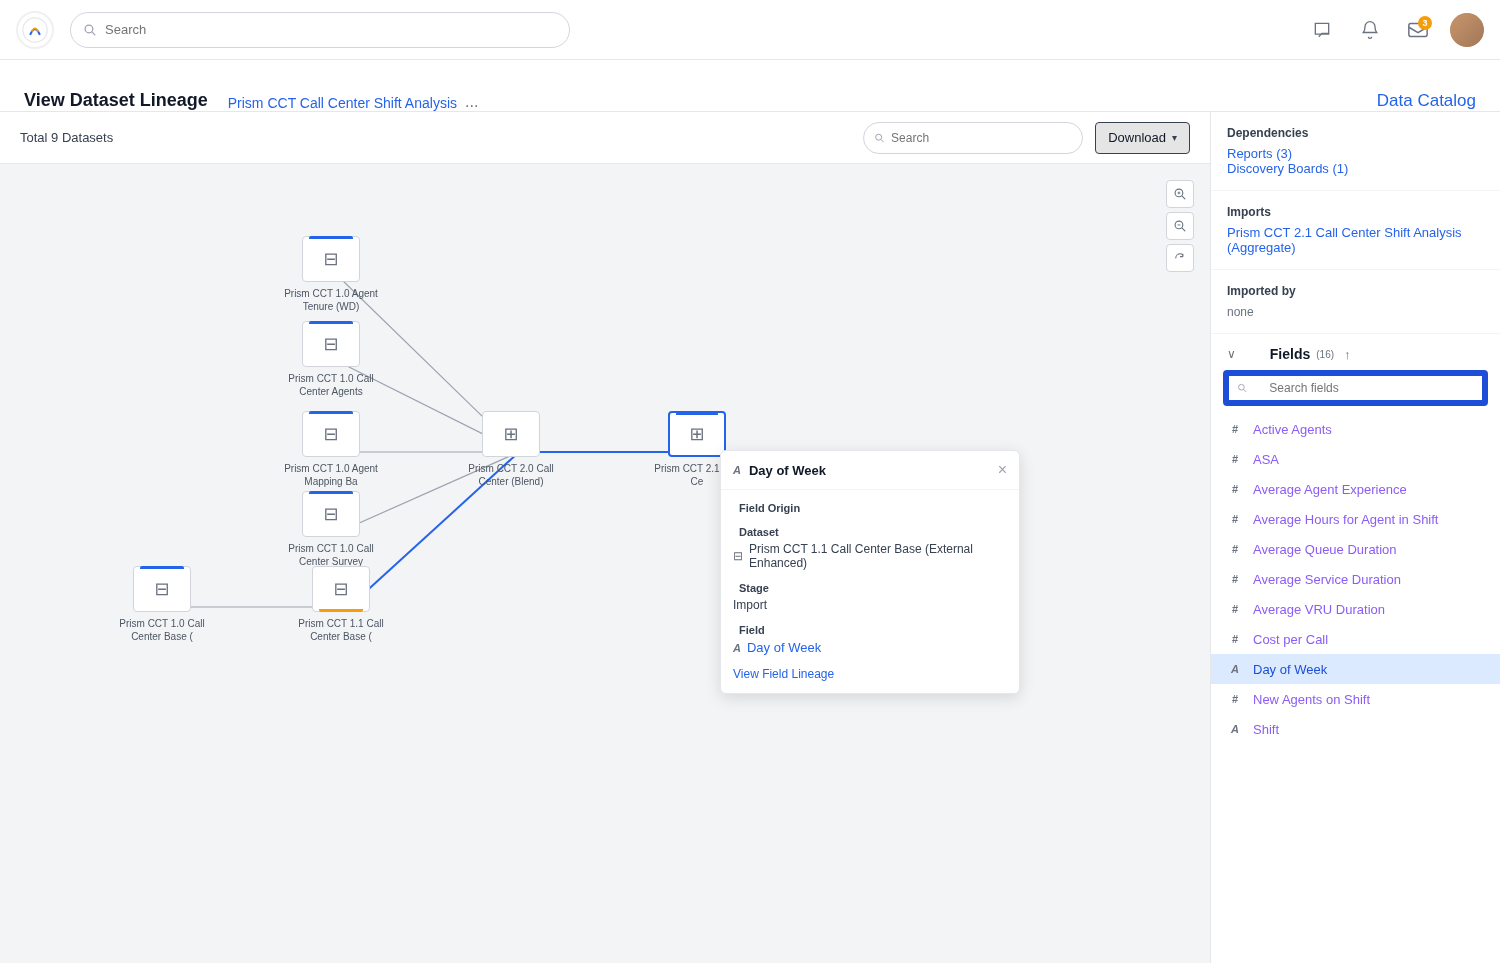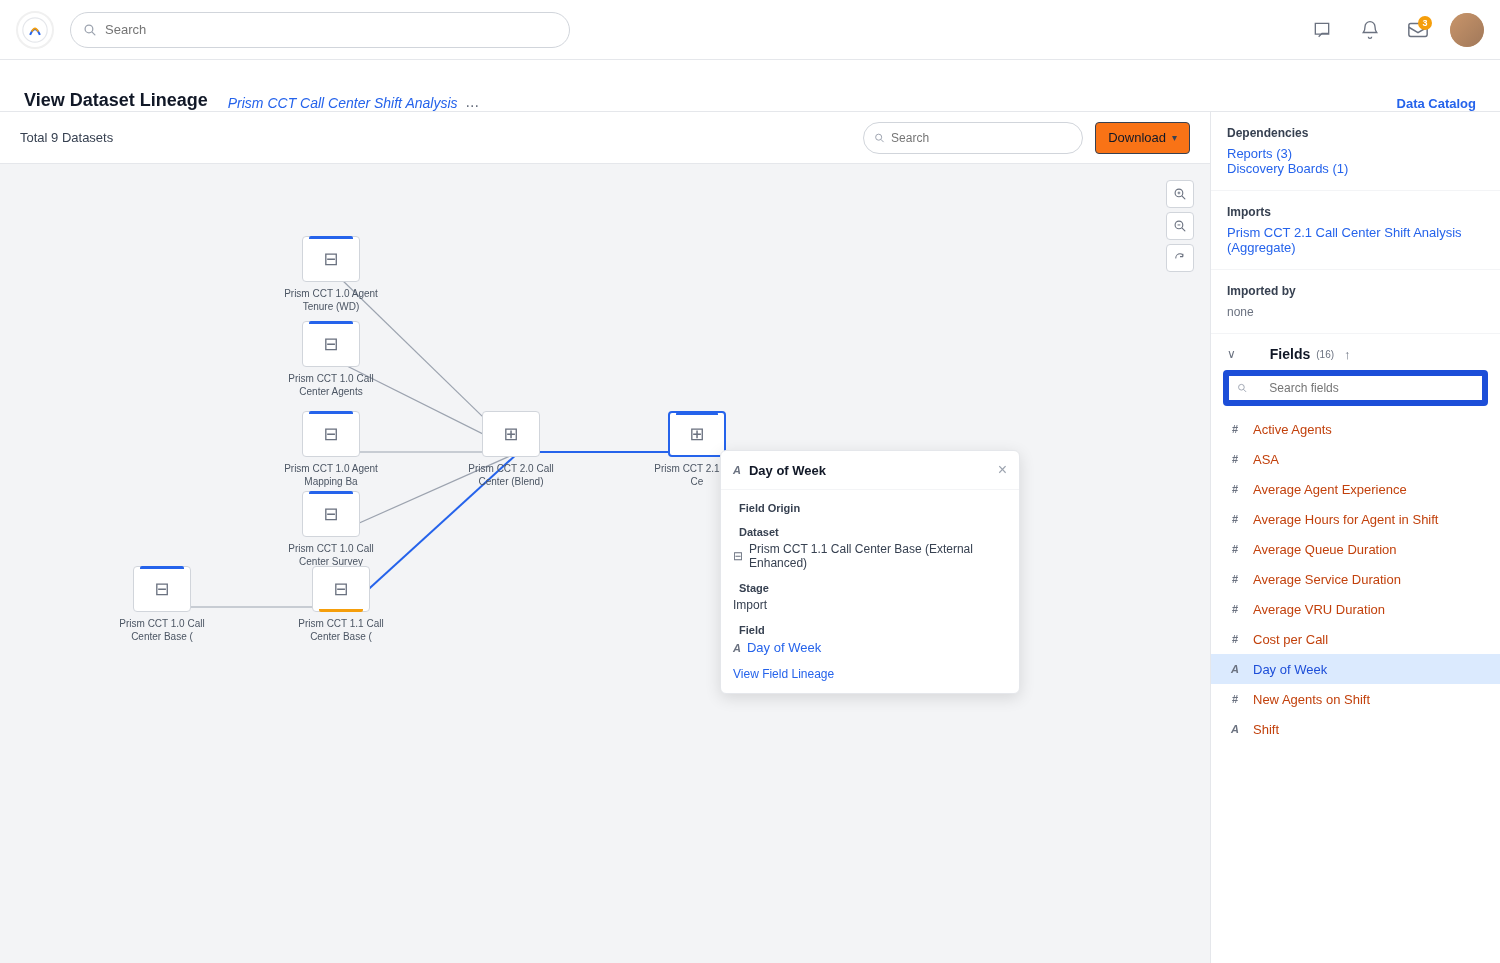--- a/index.html
+++ b/index.html
@@ -16,34 +16,34 @@
     .nav-icons { margin-left: auto; display: flex; align-items: center; gap: 16px; }
     .nav-icon-btn { width: 32px; height: 32px; display: flex; align-items: center; justify-content: center; cursor: pointer; color: #6b7280; border-radius: 50%; position: relative; }
     .badge { position: absolute; top: 2px; right: 2px; width: 14px; height: 14px; background: #f59e0b; border-radius: 50%; font-size: 9px; color: #fff; display: flex; align-items: center; justify-content: center; font-weight: 700; }
     .avatar { width: 34px; height: 34px; border-radius: 50%; background: #c7a07a; overflow: hidden; cursor: pointer; }
     .avatar-img { width: 100%; height: 100%; background: linear-gradient(135deg, #c9956a 0%, #a0785a 100%); border-radius: 50%; }
 
     
     .page-header { height: 52px; background: #fff; border-bottom: 1px solid #e5e7eb; display: flex; align-items: flex-end; padding: 0 24px; flex-shrink: 0; }
     .page-title { font-size: 18px; font-weight: 600; color: #111827; }
     .breadcrumb-sep { margin: 0 10px; color: #9ca3af; }
-    .breadcrumb-link { color: #2563eb; font-size: 14px; cursor: pointer; font-style: italic; }
+    .breadcrumb-link { color: #2563eb; font-size: 14px; cursor: pointer; }
     .more-btn { margin-left: 8px; color: #6b7280; cursor: pointer; font-size: 16px; }
-    .data-catalog-link { margin-left: auto; color: #2563eb; font-size: 13px; font-weight: 700; cursor: pointer; }
+    .data-catalog-link { margin-left: auto; color: #2563eb; font-size: 17px; font-weight: 400; cursor: pointer; }
 
     
     .main-content { flex: 1; display: flex; overflow: hidden; }
 
     
     .canvas-area { flex: 1; display: flex; flex-direction: column; overflow: hidden; background: #f9fafb; }
     .canvas-toolbar { height: 52px; background: #fff; border-bottom: 1px solid #e5e7eb; display: flex; align-items: center; padding: 0 20px; gap: 12px; flex-shrink: 0; }
     .dataset-count { font-size: 13px; color: #374151; font-weight: 500; }
     .toolbar-search { flex: 1; max-width: 220px; height: 32px; border: 1px solid #d1d5db; border-radius: 16px; display: flex; align-items: center; padding: 0 10px; gap: 6px; background: #fff; margin-left: auto; }
     .toolbar-search input { border: none; outline: none; font-size: 12px; color: #9ca3af; background: transparent; width: 100%; }
-    .download-btn { height: 32px; border: 1.5px solid #374151; border-radius: 4px; display: flex; align-items: center; padding: 8px 12px; gap: 6px; cursor: pointer; background: #f97316; font-size: 13px; font-weight: 500; color: #111827; }
+    .download-btn { height: 32px; border: 1.5px solid #374151; border-radius: 4px; display: flex; align-items: center; padding: 8px 12px; gap: 6px; cursor: pointer; background: #e5e5e5; font-size: 13px; font-weight: 500; color: #111827; }
     .download-btn .chevron { font-size: 10px; color: #374151; }
 
     
     .canvas-graph { flex: 1; position: relative; overflow: hidden; background: #f3f4f6; }
     .zoom-controls { position: absolute; top: 16px; right: 16px; display: flex; flex-direction: column; gap: 4px; }
     .zoom-btn { width: 28px; height: 28px; background: #fff; border: 1px solid #d1d5db; border-radius: 4px; display: flex; align-items: center; justify-content: center; cursor: pointer; color: #6b7280; font-size: 14px; }
 
     
     .node { position: absolute; display: flex; flex-direction: column; align-items: center; cursor: pointer; }
     .node-box { width: 58px; height: 46px; background: #fff; border: 1.5px solid #d1d5db; border-radius: 4px; display: flex; align-items: center; justify-content: center; position: relative; }
@@ -82,21 +82,21 @@
     .fields-count { font-size: 10px; color: #6b7280; }
     .fields-sort { color: #6b7280; font-size: 13px; cursor: pointer; margin-left: 4px; }
     .fields-chevron { color: #6b7280; font-size: 12px; cursor: pointer; }
     .fields-search { margin: 0 12px 8px; height: 36px; border: 6px solid #1d4ed8; border-radius: 4px; display: flex; align-items: center; padding: 0 8px; gap: 22px; }
     .fields-search input { border: none; outline: none; font-size: 12px; color: #9ca3af; background: transparent; width: 100%; }
     .fields-list { flex: 1; overflow-y: auto; }
     .field-item { display: flex; align-items: center; padding: 7px 16px; gap: 10px; cursor: pointer; }
     .field-item.active { background: #dbeafe; }
     .field-type-icon { width: 16px; height: 16px; display: flex; align-items: center; justify-content: center; font-size: 11px; color: #6b7280; font-weight: 700; flex-shrink: 0; }
     .field-type-icon.text { font-style: italic; color: #6b7280; }
-    .field-name { font-size: 13px; color: #c2410c; }
+    .field-name { font-size: 13px; color: #8b5cf6; }
     .field-item.active .field-name { color: #1d4ed8; font-weight: 500; }
   </style>
 </head>
 <body>
 
 <div class="app-shell">
 
   <div class="top-nav">
     <div class="logo">
       <svg class="logo-svg" viewBox="0 0 32 32" fill="none">

